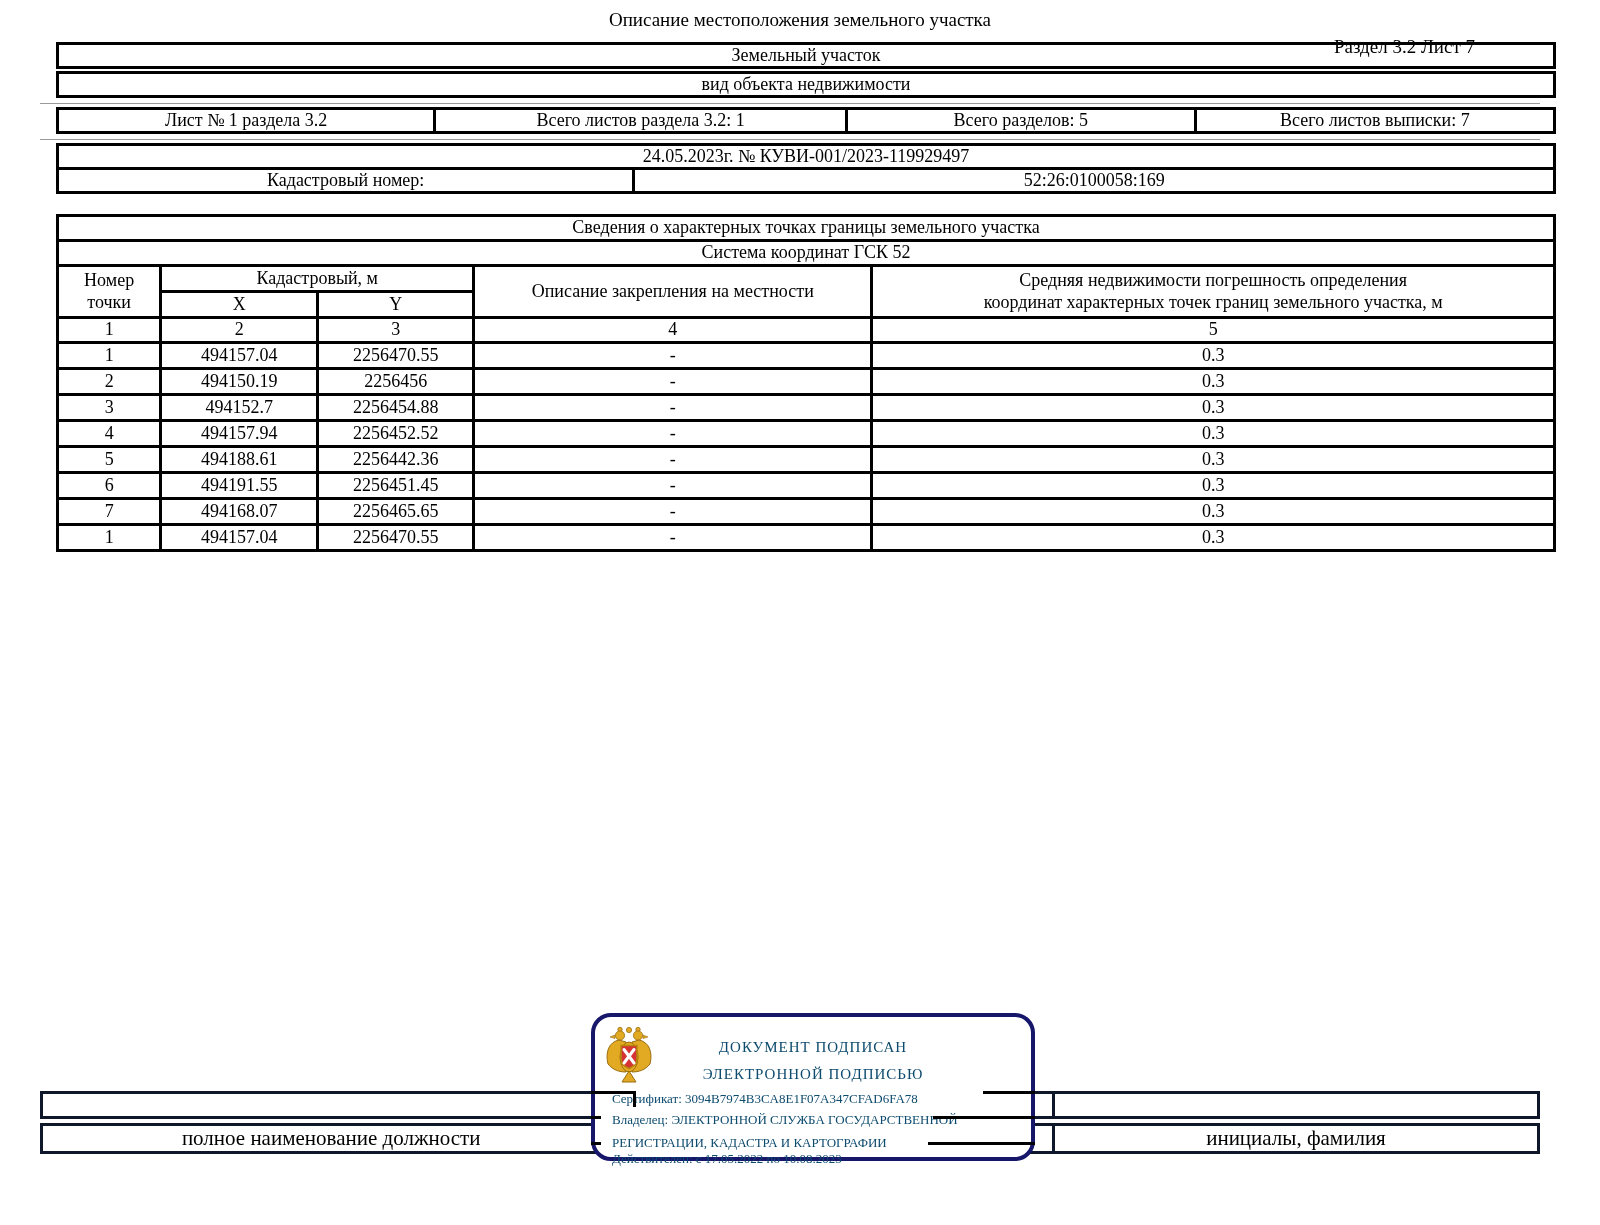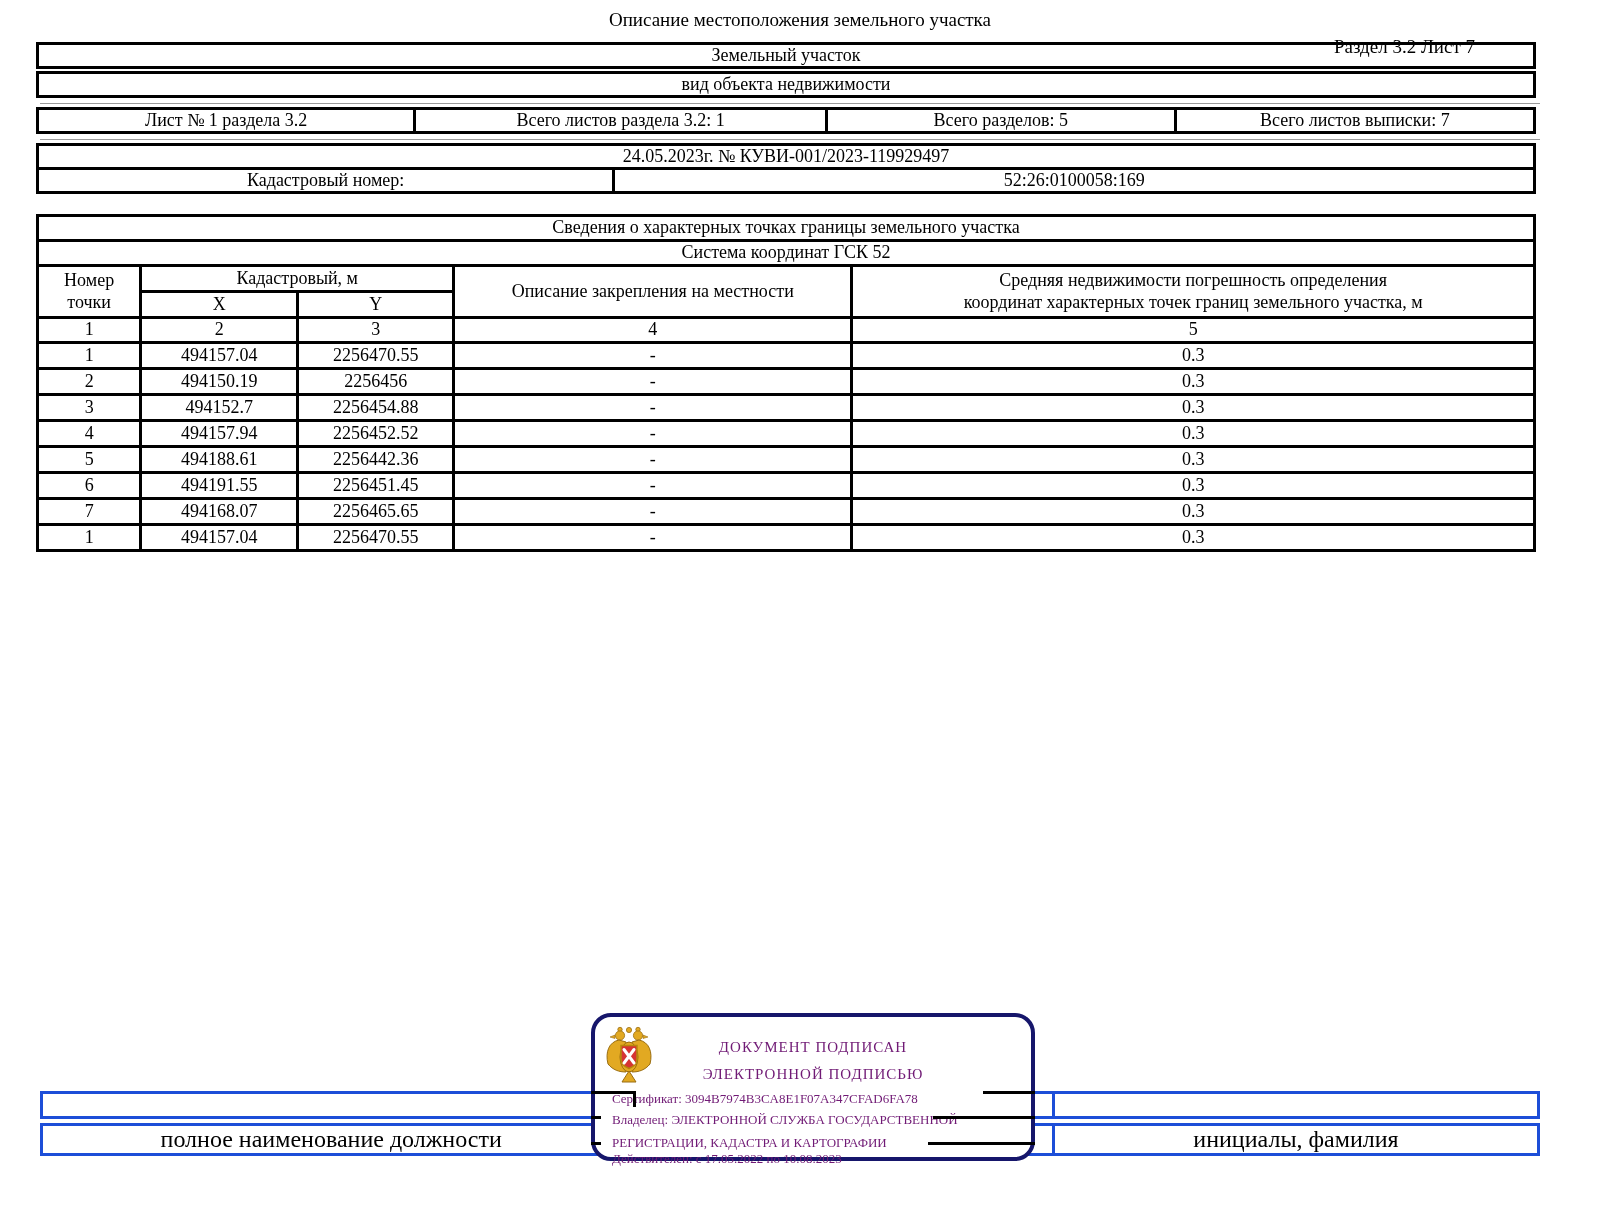--- a/index.html
+++ b/index.html
@@ -1,40 +1,40 @@
 <!DOCTYPE html>
 <html><head>
 <meta charset="utf-8">
 <style>
   html,body{margin:0;padding:0;background:#fff;}
   .page{position:relative;width:1600px;height:1225px;background:#fff;
         font-family:"Liberation Serif","DejaVu Serif",serif;color:#000;overflow:hidden;}
   .section-header{position:absolute;top:36px;right:125px;font-size:19px;}
   .title1{margin:84px 50px 0;text-align:center;font-size:19px;}
   .title2{margin:9px 50px 0;text-align:center;font-size:19px;}
-  table.t{border-collapse:collapse;margin-left:36px;width:1500px;table-layout:fixed;}
+  table.t{border-collapse:collapse;margin-left:56px;width:1500px;table-layout:fixed;}
   table.t td{border:3px solid #000;font-size:18px;text-align:center;vertical-align:middle;
              padding:0 4px;overflow:hidden;}
   .object-name-table{margin-top:11px;}  .object-name-table td{height:20px;}
   .object-caption-table{margin-top:2px;border-radius:13px;} .object-caption-table td{height:20px;}
   .thin-line{margin:5px 0 0 40px;width:1500px;height:1px;background:#9a9a9a;}
   .sheet-table{margin-top:3px;} .sheet-table td{height:21px;}
   .registry-table{margin-top:3px;} .registry-table td{height:21px;text-align:left;}
   .points-table{margin-top:20px;}
   .points-table td{height:23px;line-height:1.2;}
   .points-table .hrow td{height:22px;}
   .points-table .subrow td{height:23px;}
   .points-table .idxrow td{height:22px;}
   .sig{position:absolute;left:40px;width:1500px;border-collapse:collapse;table-layout:fixed;z-index:1;}
-  .sig td{border:3px solid #1d4ed8;font-size:24px;text-align:center;vertical-align:middle;padding:0;}
+  .sig td{border:3px solid #0f172a;font-size:21px;text-align:center;vertical-align:middle;padding:0;}
   .sig1{top:1091px;} .sig1 td{height:22px;}
   .sig2{top:1123px;} .sig2 td{height:19px;}
   .stamp{position:absolute;top:1013px;left:591px;width:444px;height:148px;box-sizing:border-box;
          background:#fff;border:4px solid #16166b;border-radius:20px;z-index:5;}
-  .stamp .line{position:absolute;color:#701a75;white-space:nowrap;}
+  .stamp .line{position:absolute;color:#0c4a6e;white-space:nowrap;}
   .st-h{width:100%;text-align:center;font-size:15px;letter-spacing:1px;}
   .st-h1{top:22px;} .st-h2{top:49px;}
   .st-small{left:17px;font-size:13px;}
   .st-cert{top:74px;} .st-own1{top:95px;} .st-own2{top:118px;} .st-valid{top:134px;}
   .emblem{position:absolute;top:9px;left:10px;}
   .seg{position:absolute;background:#000;z-index:6;}
 </style>
 </head>
 <body>
 

